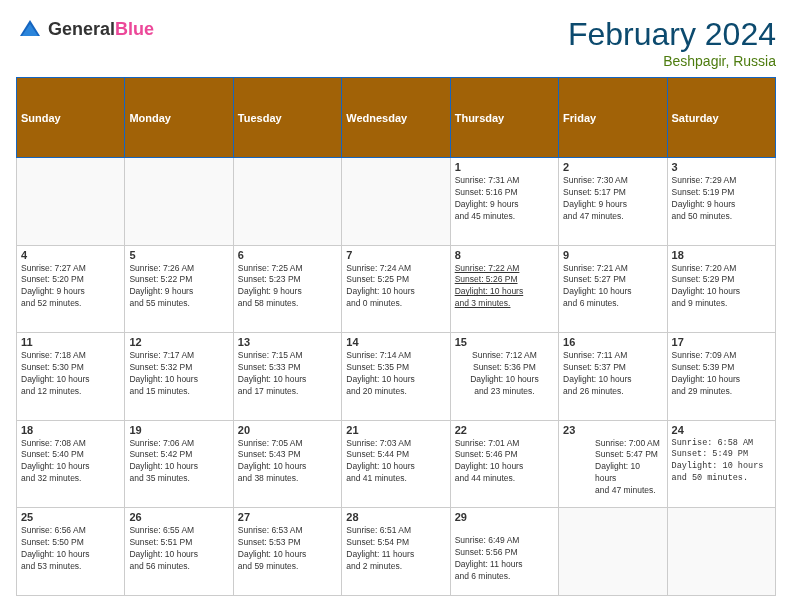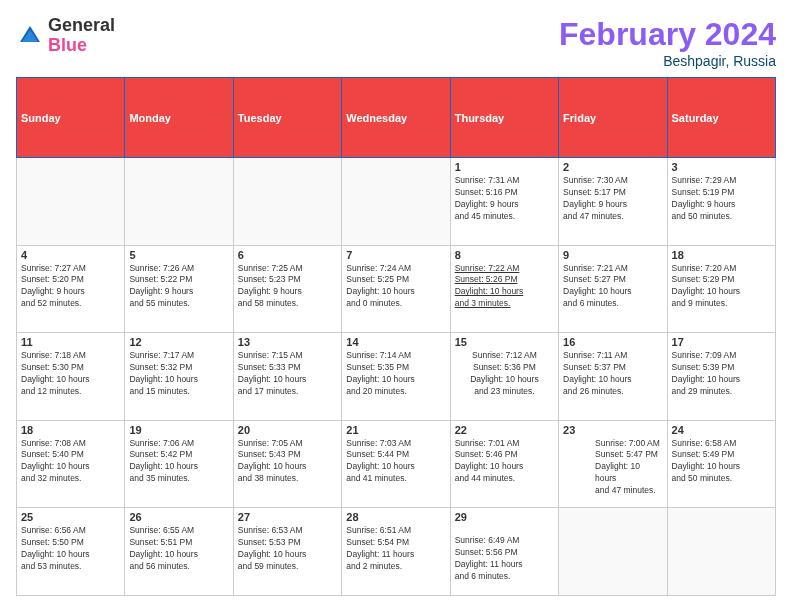--- a/index.html
+++ b/index.html
@@ -23,21 +23,21 @@
       align-items: flex-start;
       margin-bottom: 8px;
     }
     .logo {
       display: flex;
       align-items: center;
       gap: 4px;
     }
     .logo-text {
       display: flex;
-      flex-direction: column;
+      flex-direction: row;
       line-height: 1.1;
     }
     .logo-general {
       font-size: 18px;
       font-weight: bold;
       color: #333;
     }
     .logo-blue {
       font-size: 18px;
       font-weight: bold;
@@ -45,36 +45,36 @@
     }
     .logo-icon {
       width: 28px;
       height: 28px;
     }
     .title-block {
       text-align: right;
     }
     .month-title {
       font-size: 32px;
-      font-weight: bold;
-      color: #8b5cf6;
+      font-weight: normal;
+      color: #0c4a6e;
     }
     .location-title {
       font-size: 14px;
-      color: #0c4a6e;
+      color: #4d7c0f;
     }
     .calendar {
       flex: 1;
       border: 1px solid #ccc;
       border-collapse: collapse;
       width: 100%;
       table-layout: fixed;
     }
     .calendar th {
-      background-color: #ef4444;
+      background-color: #a16207;
       color: #fff;
       font-size: 11px;
       font-weight: bold;
       padding: 5px 4px;
       text-align: left;
       border: 1px solid #1565c0;
     }
     .calendar td {
       vertical-align: top;
       border: 1px solid #ccc;
@@ -301,21 +301,21 @@
           </td>
           <td>
             <div class="day-number">23</div>
             <div class="day-info" style="white-space: pre-line; margin-left: 32px;">Sunrise: 7:00 AM
 Sunset: 5:47 PM
 Daylight: 10 hours
 and 47 minutes.</div>
           </td>
           <td>
             <div class="day-number">24</div>
-            <div class="day-info" style="white-space: pre-line;">Sunrise: 6:58 AM
+            <div class="day-info" style="white-space: pre-line; font-family: Liberation Mono, monospace;">Sunrise: 6:58 AM
 Sunset: 5:49 PM
 Daylight: 10 hours
 and 50 minutes.</div>
           </td>
         </tr>
         <tr>
           <td>
             <div class="day-number">25</div>
             <div class="day-info" style="white-space: pre-line;">Sunrise: 6:56 AM
 Sunset: 5:50 PM

